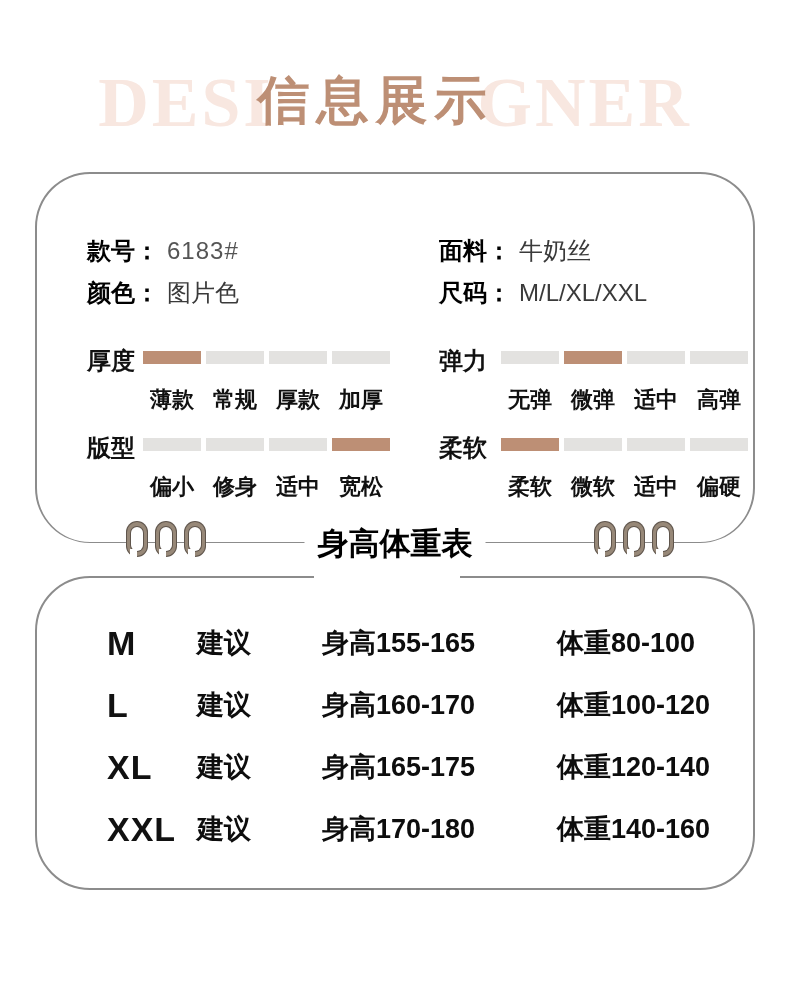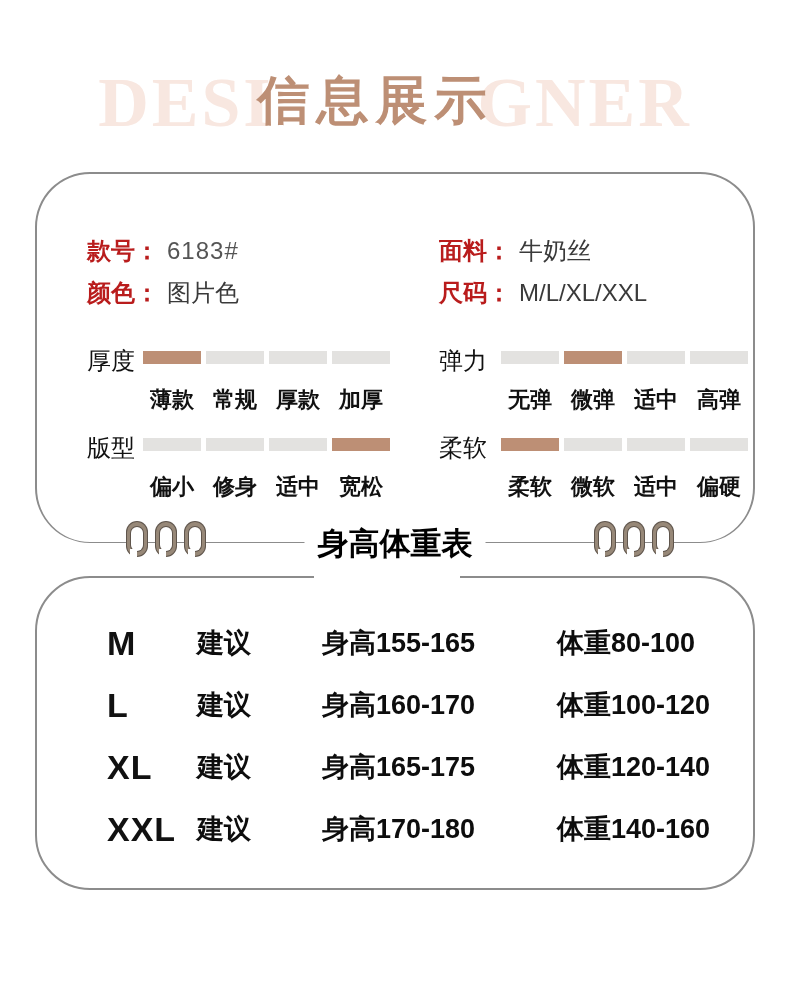--- a/index.html
+++ b/index.html
@@ -36,31 +36,31 @@
   .size-card::before { 
     content:''; position:absolute; top:-4px; left:277px; width:146px; height:8px; background:#fff;
   }
 
   
   .fields {
     position:absolute; left:50px; top:60px; width:640px;
     display:grid; grid-template-columns:352px 1fr; row-gap:8px;
   }
   .field { font-size:24px; line-height:34px; white-space:nowrap; }
-  .field .label { font-weight:bold; color:#b91c1c; margin-right:8px; }
+  .field .label { font-weight:bold; color:#000000; margin-right:8px; }
   .field .value { font-weight:normal; color:#3a3a3a; }
   .field.muted-value .value { color:#555; letter-spacing:1px; }
 
   
   .ratings {
     position:absolute; left:50px; top:170px; width:660px;
     display:grid; grid-template-columns:352px 1fr; row-gap:16px;
   }
   .rating { display:flex; align-items:flex-start; }
-  .rating-label { width:56px; font-size:24px; font-weight:normal; padding-top:1px; white-space:nowrap; }
+  .rating-label { width:56px; font-size:24px; font-weight:bold; padding-top:1px; white-space:nowrap; }
   .rating:nth-child(even) .rating-label { width:62px; }
   .rating-bars { display:flex; gap:5px; }
   .opt { width:58px; display:flex; flex-direction:column; align-items:center;gap:13px; }
   .bar { width:100%; height:13px; background:var(--bar-gray); margin:7px 0 8px; }
   .bar.active { background:var(--accent-tan); }
   .opt-label { font-size:22px; font-weight:bold; white-space:nowrap; }
 
   
   .ring-group { position:absolute; top:522px; display:flex; gap:9px; z-index:2; }
   .ring-group.left { left:127px; }

